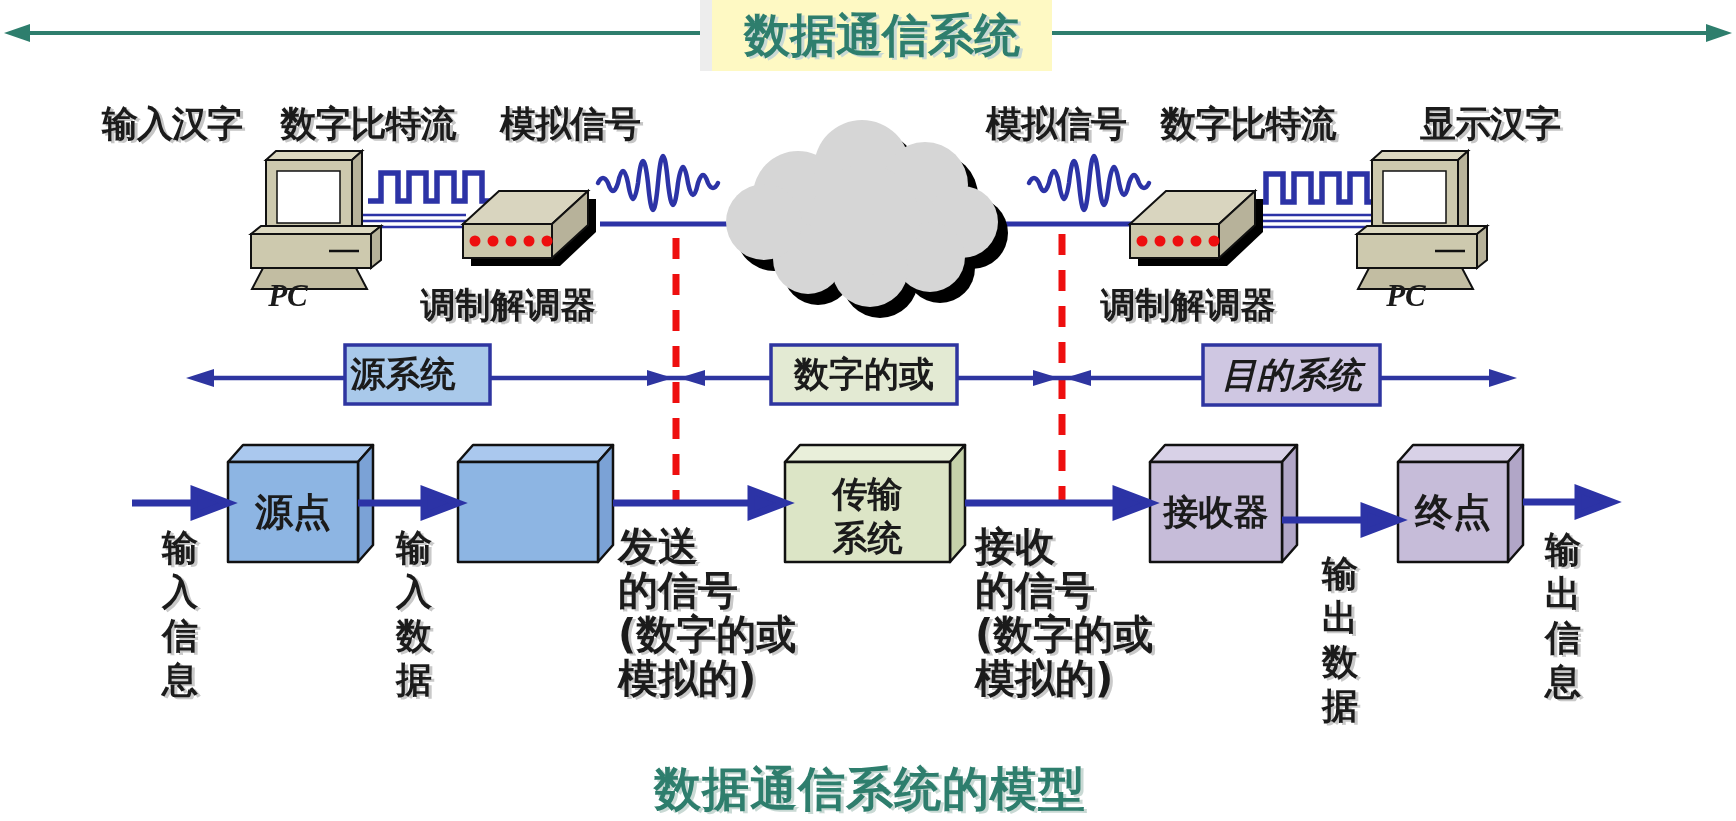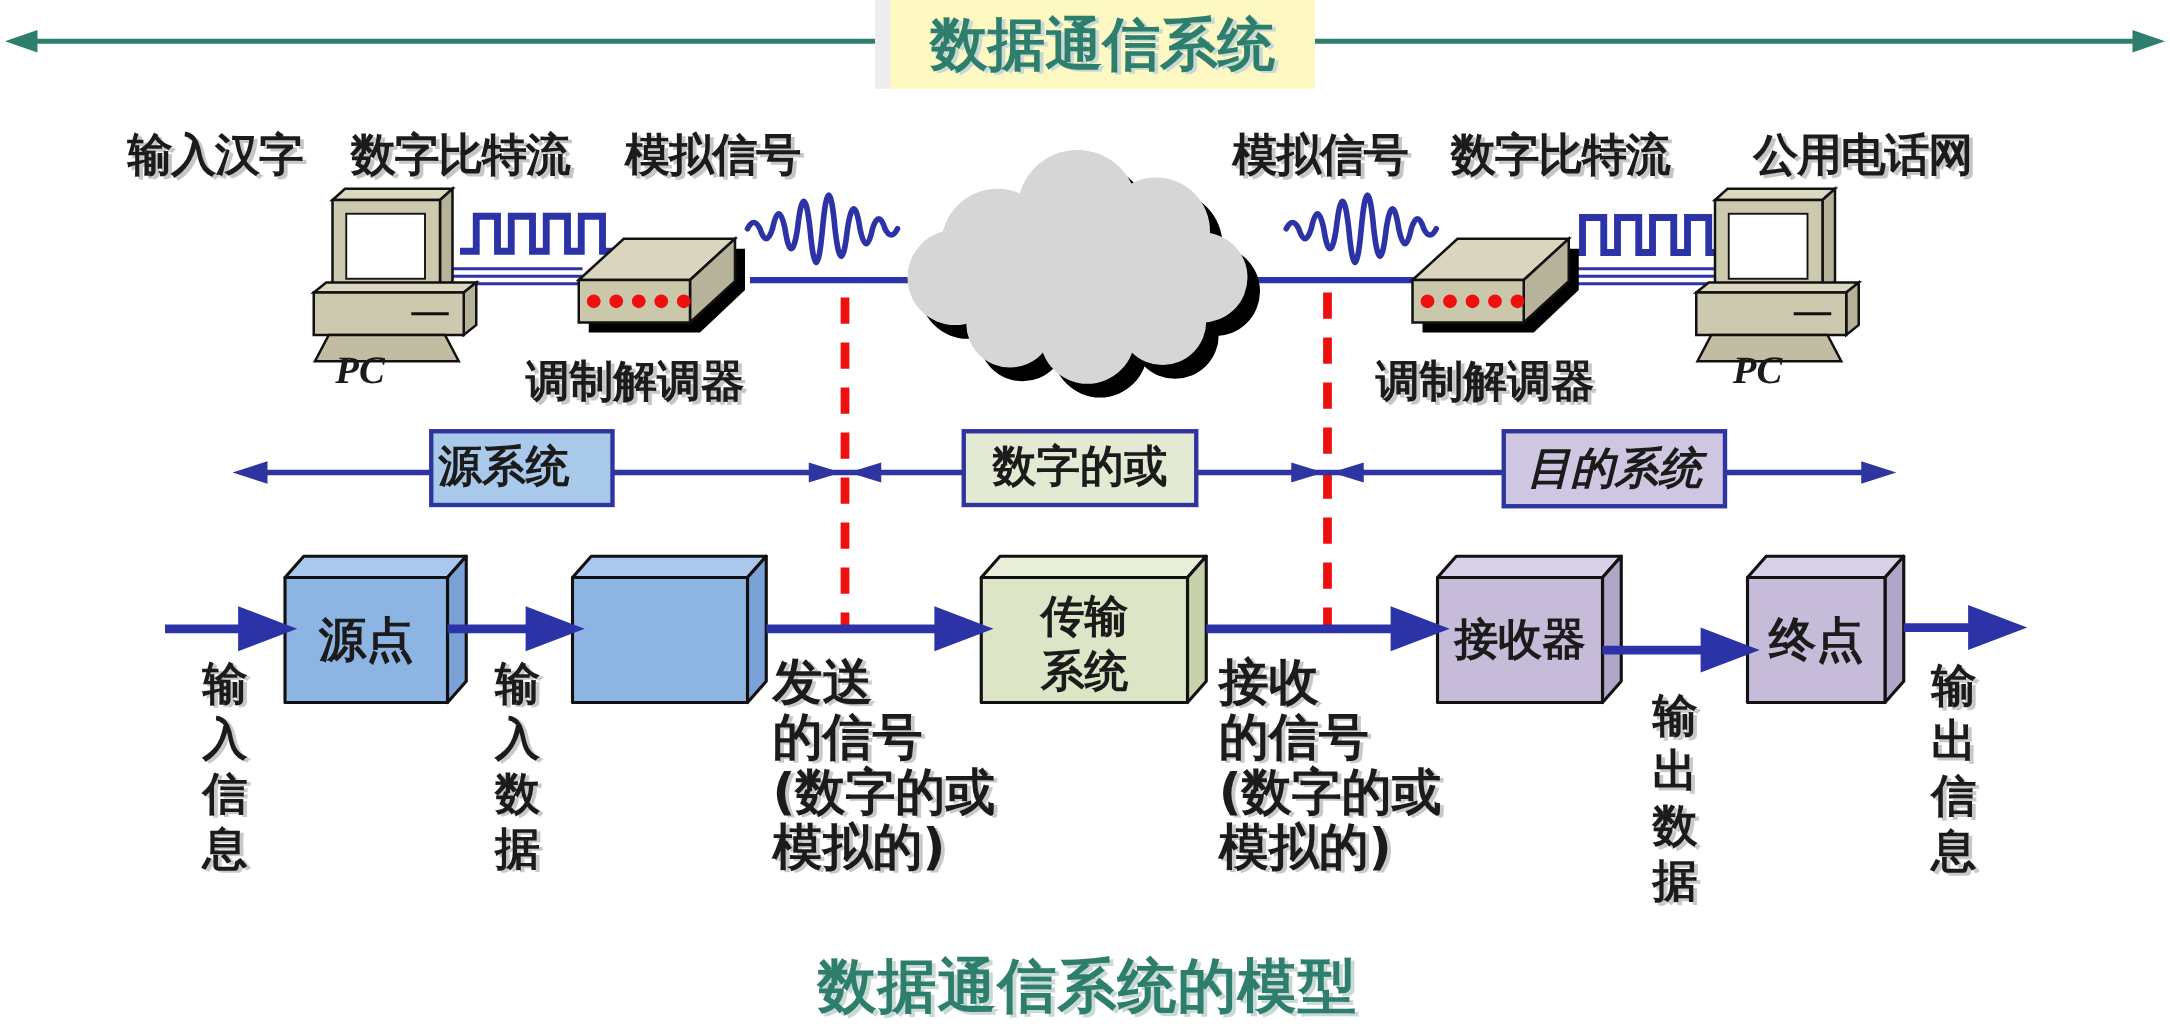--- a/index.html
+++ b/index.html
@@ -209,21 +209,21 @@
     </g>
   </svg>
 
   <div class="txt teal banner">数据通信系统</div>
 
   <div class="txt lbl" style="left:42px;top:100px;width:260px;">输入汉字</div>
   <div class="txt lbl" style="left:238px;top:100px;width:260px;">数字比特流</div>
   <div class="txt lbl" style="left:440px;top:100px;width:260px;">模拟信号</div>
   <div class="txt lbl" style="left:926px;top:100px;width:260px;">模拟信号</div>
   <div class="txt lbl" style="left:1118px;top:100px;width:260px;">数字比特流</div>
-  <div class="txt lbl" style="left:1360px;top:100px;width:260px;">公用电话网</div>
+  <div class="txt lbl" style="left:1360px;top:100px;width:260px;">显示汉字</div>
 
   <div class="txt pclbl" style="left:243px;top:278px;">PC</div>
   <div class="txt pclbl" style="left:1361px;top:278px;">PC</div>
   <div class="txt modemlbl" style="left:378px;top:282px;">调制解调器</div>
   <div class="txt modemlbl" style="left:1058px;top:282px;">调制解调器</div>
 
   <div class="txt bandlbl" style="left:345px;top:345px;width:116px;">源系统</div>
   <div class="txt bandlbl" style="left:771px;top:345px;width:186px;">数字的或</div>
   <div class="txt bandlbl" style="left:1203px;top:346px;width:177px;font-style:italic;">目的系统</div>
 

